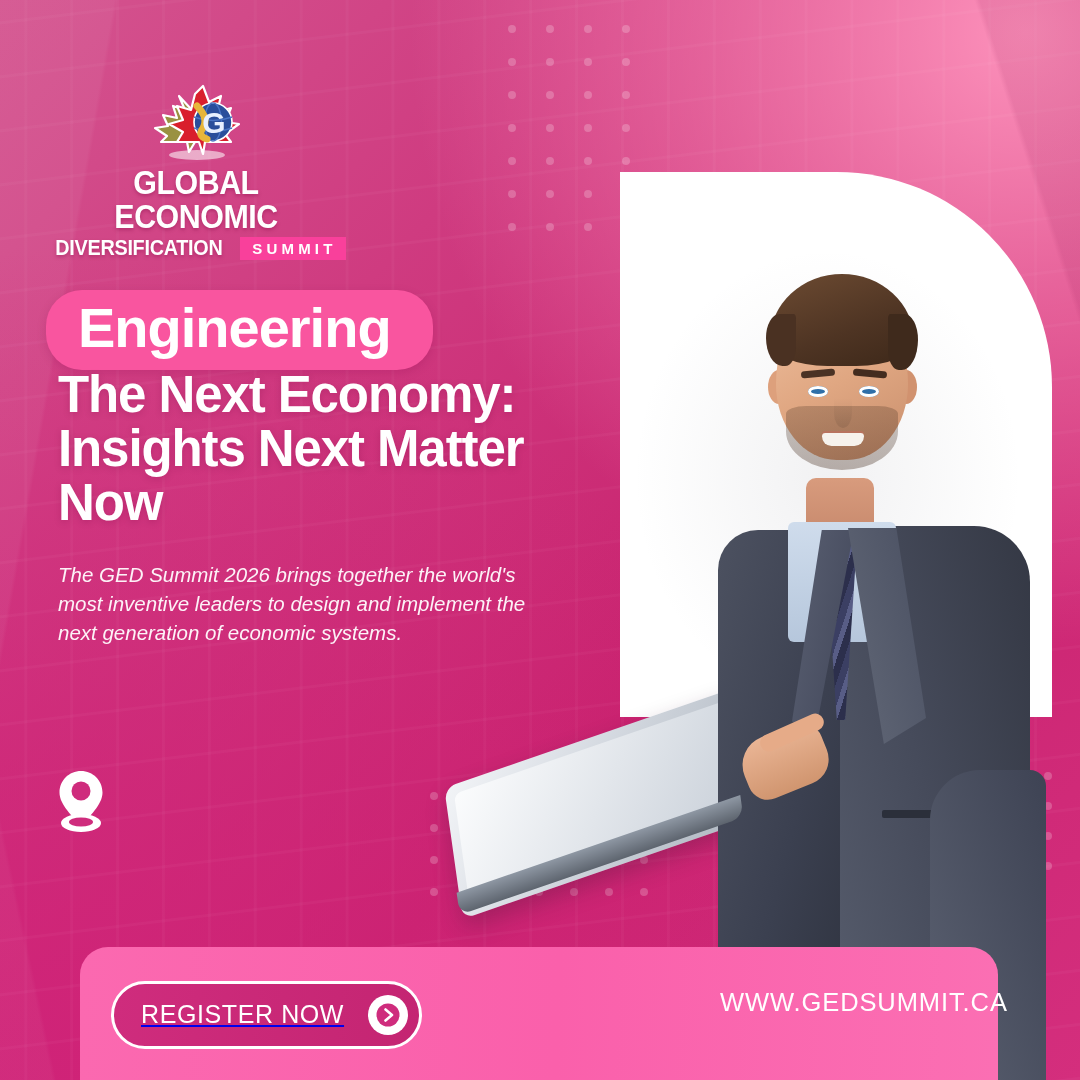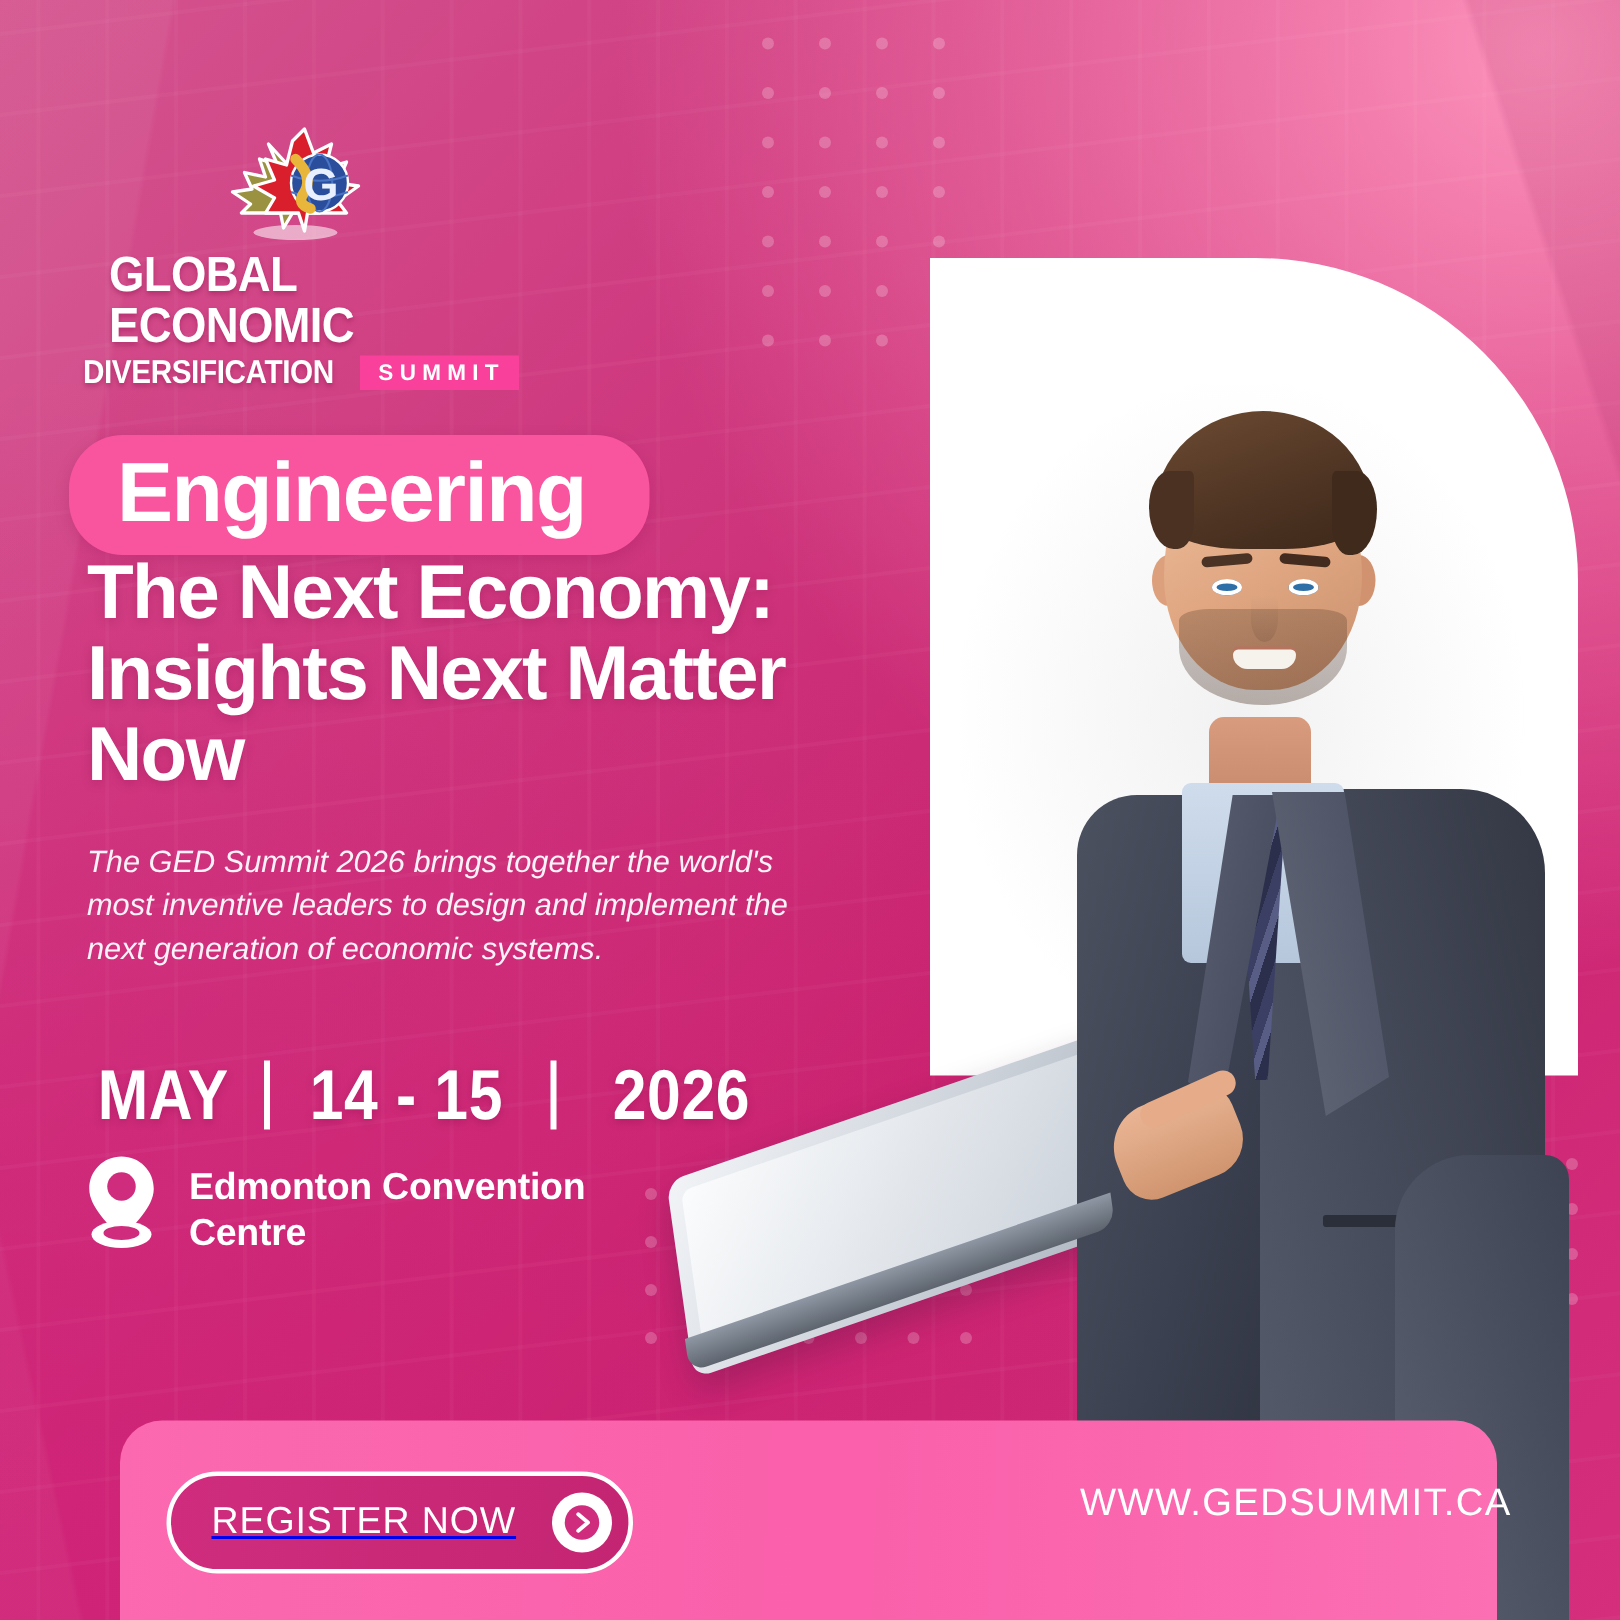--- a/index.html
+++ b/index.html
@@ -162,21 +162,21 @@
     left:-150px; top:614px; width:300px; height:22px;
     background:linear-gradient(#8e97a3,#5d646e);
     border-radius:0 0 12px 12px;
     transform:rotate(-19deg) skewX(-11deg);
   }
 
   
   #logo { position:absolute; left:62px; top:84px; width:268px; }
   #logo-mark { position:relative; width:110px; height:78px; margin:0 auto; }
   #logo-mark svg { display:block; }
-  #logo-text { text-align:left; margin-top:4px; }
+  #logo-text { text-align:center; margin-top:4px; }
   #logo-line1 {
     font-size:33px; font-weight:700; color:#fff;
     letter-spacing:-0.5px; line-height:1.02;
     font-family:"Liberation Sans Narrow","Liberation Sans",sans-serif;
     transform:scaleX(.92); transform-origin:center;
     text-shadow:0 2px 4px rgba(120,0,60,.35);
   }
   #logo-line2 {
     display:flex; align-items:center; justify-content:center;
     gap:8px; margin-top:2px;
@@ -405,38 +405,30 @@
       </div>
     </div>
   </div>
 
   <div id="eyebrow">
     <div id="eyebrow-text">Engineering</div>
   </div>
   <h1 id="headline">The Next Economy: Insights Next Matter Now</h1>
   <p id="blurb">The GED Summit 2026 brings together the world's most inventive leaders to design and implement the next generation of economic systems.</p>
 
-  <div id="date-row">
-    <span class="date-seg">MAY</span>
-    <span class="date-bar"></span>
-    <span class="date-seg">14 - 15</span>
-    <span class="date-bar wide"></span>
-    <span class="date-seg">2026</span>
-  </div>
 
   <div id="venue-row">
     <span>
       <svg width="46" height="64" viewBox="0 0 46 64">
         <path d="M23 1 C11 1 1.5 10.5 1.5 22.5 C1.5 35 15 46 23 57 C31 46 44.5 35 44.5 22.5 C44.5 10.5 35 1 23 1 Z" fill="#ffffff"></path>
         <circle cx="23" cy="21" r="9.5" fill="#cf2c7d"></circle>
         <ellipse cx="23" cy="53" rx="20" ry="9" fill="#ffffff"></ellipse>
         <ellipse cx="23" cy="52" rx="12" ry="4.6" fill="#cf2c7d"></ellipse>
       </svg>
     </span>
-    <span id="venue-text">Edmonton Convention Centre</span>
   </div>
 
   <div id="footer">
     <a id="register-btn" href="#">
       <span id="register-label">REGISTER NOW</span>
       <span id="register-arrow">
         <svg width="24" height="24" viewBox="0 0 24 24">
           <circle cx="12" cy="12" r="11.5" fill="#cf2c7d"></circle>
           <path d="M9.5 6.5 L16 12 L9.5 17.5" fill="none" stroke="#ffffff" stroke-width="2.6" stroke-linecap="round" stroke-linejoin="round"></path>
         </svg>

